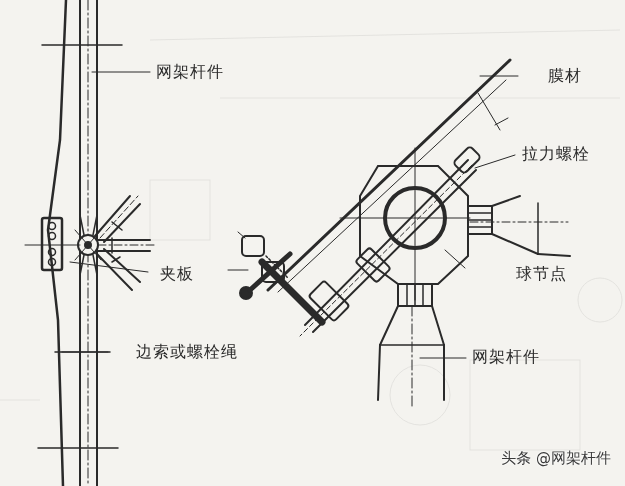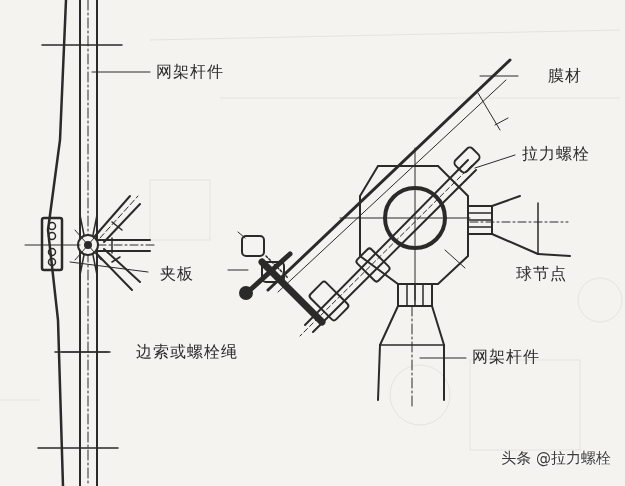--- a/index.html
+++ b/index.html
@@ -178,13 +178,13 @@
 
 <div class="label" style="left:156px; top:64px;">网架杆件</div>
 <div class="label" style="left:160px; top:266px;text-align:center;">夹板</div>
 <div class="label" style="left:112px; top:344px;margin-left:24px;">边索或螺栓绳</div>
 
 <div class="label" style="left:528px; top:68px;margin-left:20px;">膜材</div>
 <div class="label" style="left:522px; top:146px;">拉力螺栓</div>
 <div class="label" style="left:472px; top:266px;margin-left:44px;">球节点</div>
 <div class="label" style="left:472px; top:349px;">网架杆件</div>
 
-<div class="watermark">头条 @拉力螺栓</div>
+<div class="watermark">头条 @网架杆件</div>
 
 </body></html>

